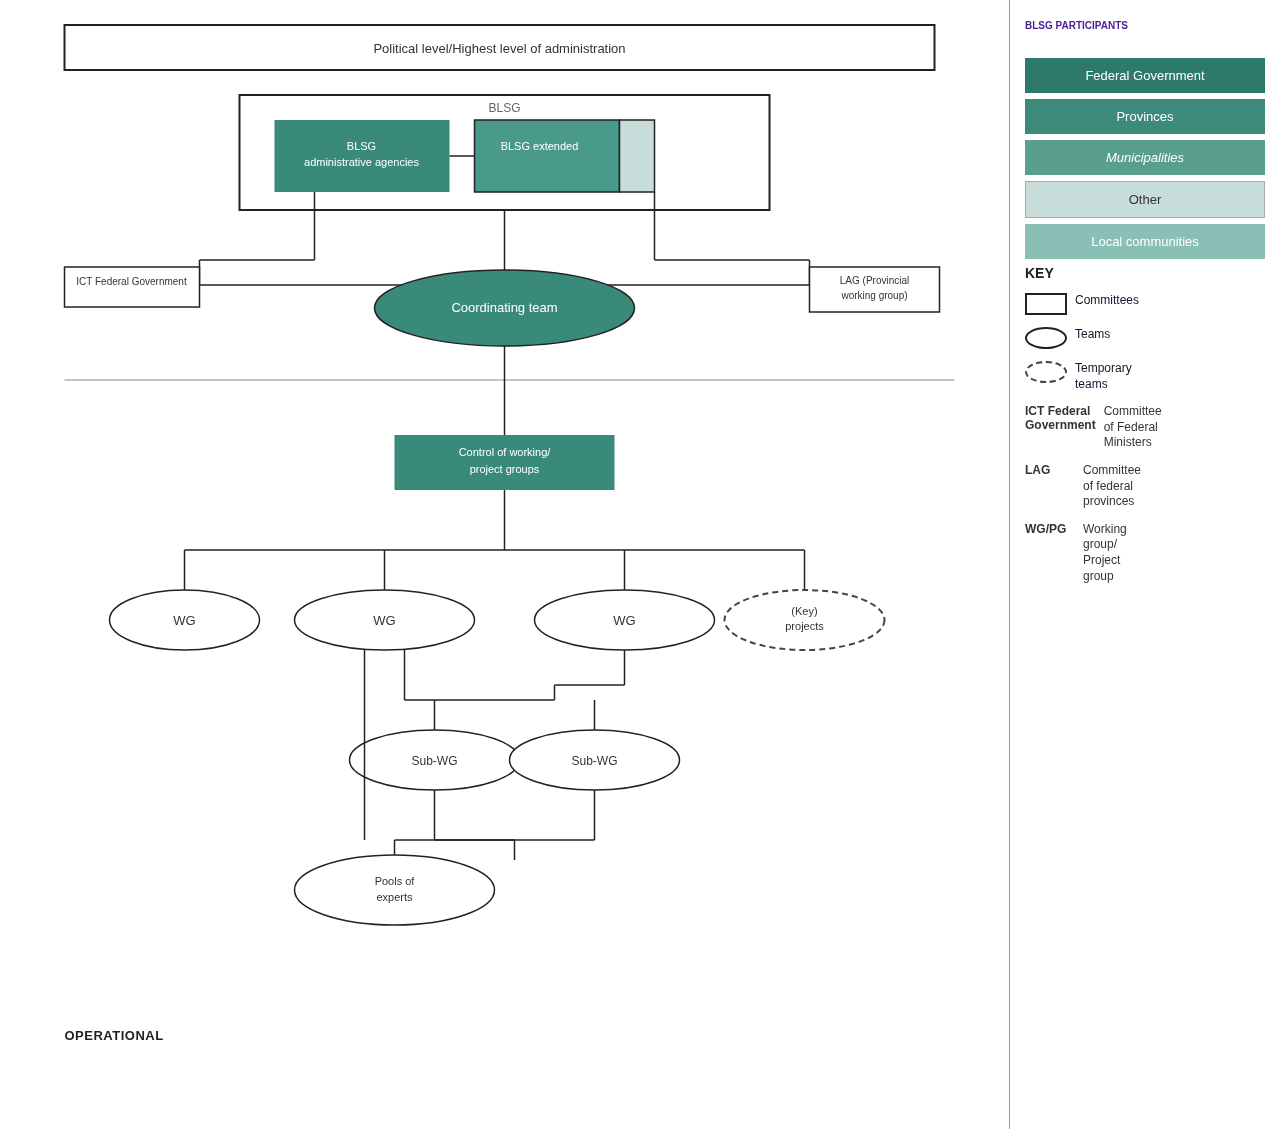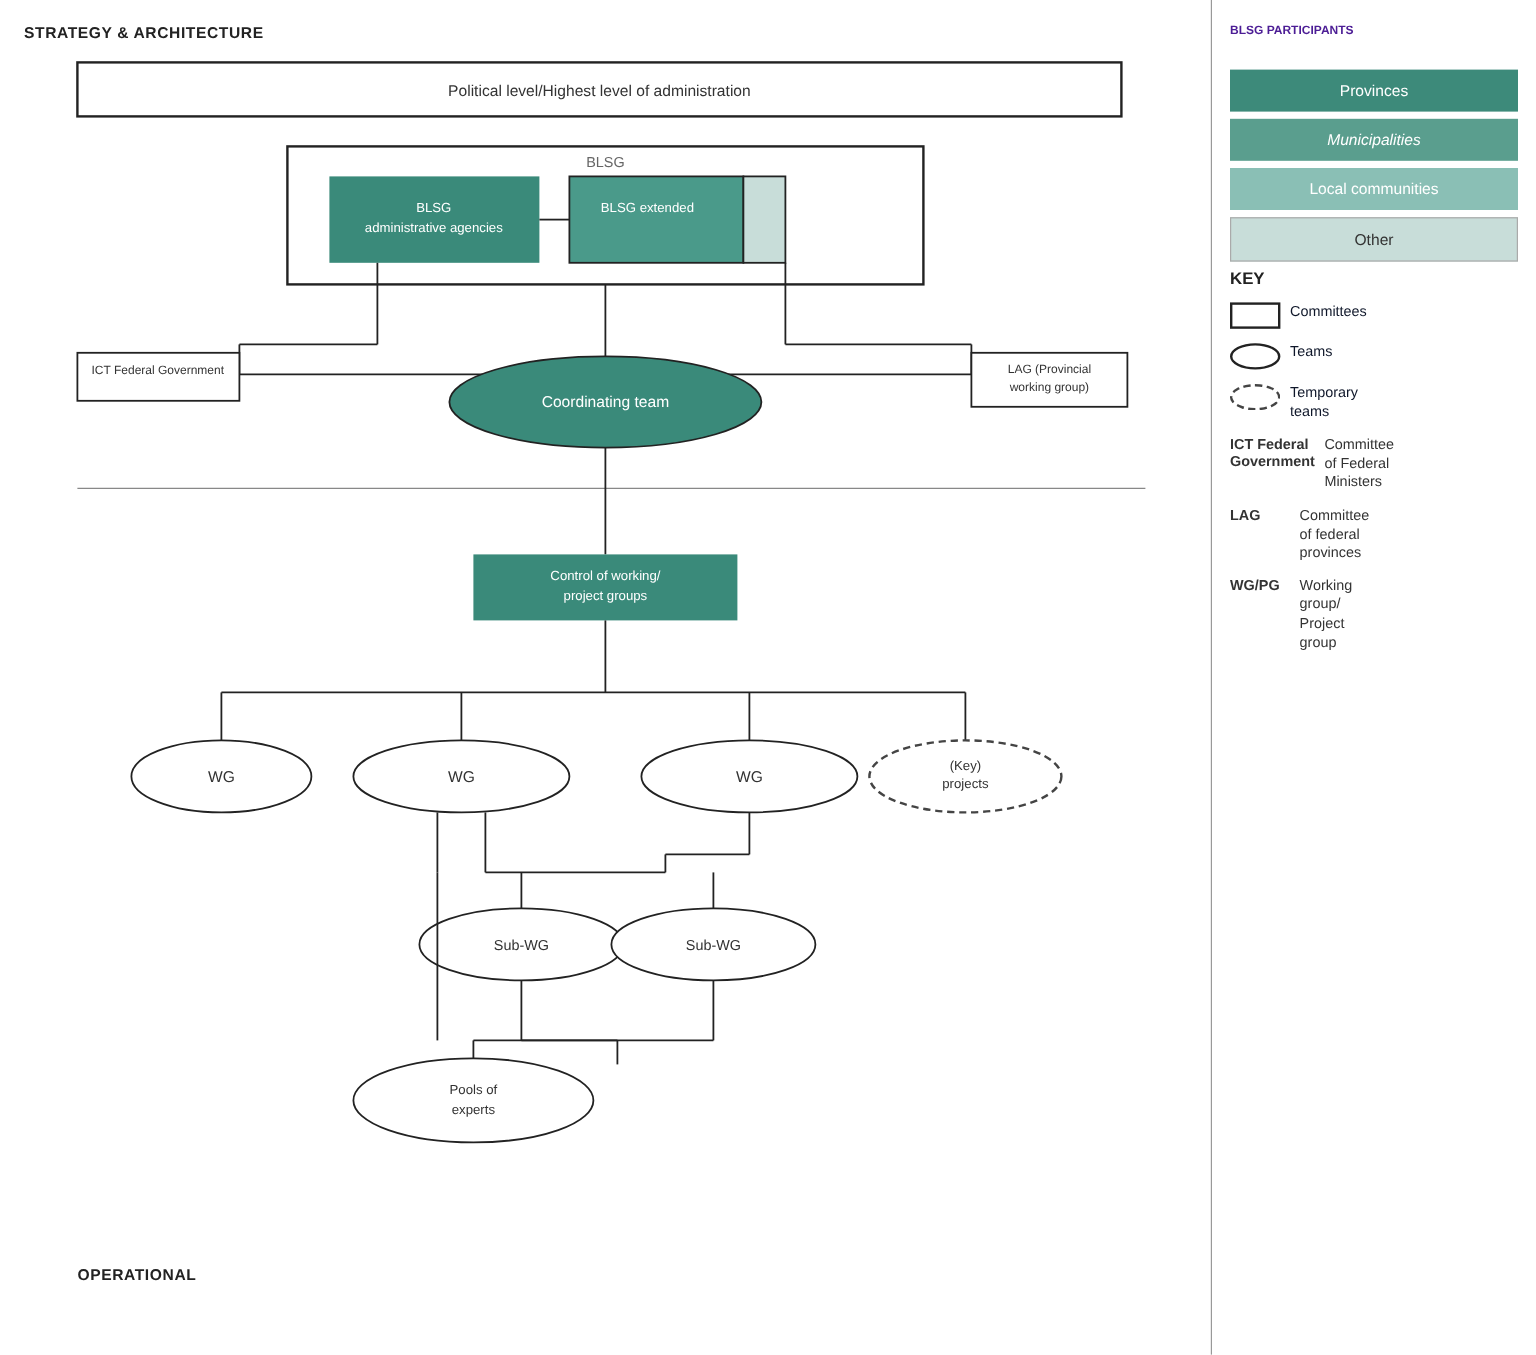--- a/index.html
+++ b/index.html
@@ -137,21 +137,20 @@
     .key-text-desc {
       font-size: 12px;
       color: #333;
       line-height: 1.3;
     }
   </style>
 </head>
 <body>
 
 <div id="main-area">
-  <div class="section-label" style="margin-bottom:12px;">STRATEGY &amp; ARCHITECTURE</div>
 
   
   <svg id="diagram-svg" viewBox="0 0 900 1050" style="width:100%; max-height:1050px;">
 
     <rect x="10" y="5" width="870" height="45" fill="white" stroke="#222" stroke-width="2"></rect>
     <text x="445" y="33" text-anchor="middle" font-size="13" font-family="Arial" fill="#333">Political level/Highest level of administration</text>
 
     <rect x="185" y="75" width="530" height="115" fill="white" stroke="#222" stroke-width="2"></rect>
     <text x="450" y="92" text-anchor="middle" font-size="12" font-family="Arial" fill="#666">BLSG</text>
 
@@ -256,30 +255,33 @@
 
   </svg>
 
 </div>
 
 <div id="sidebar">
   <div class="participants-title">BLSG PARTICIPANTS</div>
 
   <div>
     <div class="participant-item">
+      <div class="participant-box p-fed-gov">Federal Government</div>
+    </div>
+    <div class="participant-item">
       <div class="participant-box p-provinces">Provinces</div>
     </div>
     <div class="participant-item">
       <div class="participant-box p-municipalities">Municipalities</div>
     </div>
     <div class="participant-item">
+      <div class="participant-box p-other">Other</div>
+    </div>
+    <div class="participant-item">
       <div class="participant-box p-local">Local communities</div>
-    </div>
-    <div class="participant-item">
-      <div class="participant-box p-other">Other</div>
     </div>
   </div>
 
   <div class="key-section">
     <div class="key-title">KEY</div>
 
     <div class="key-item">
       <div class="key-icon">
         <div class="key-rect"></div>
       </div>

